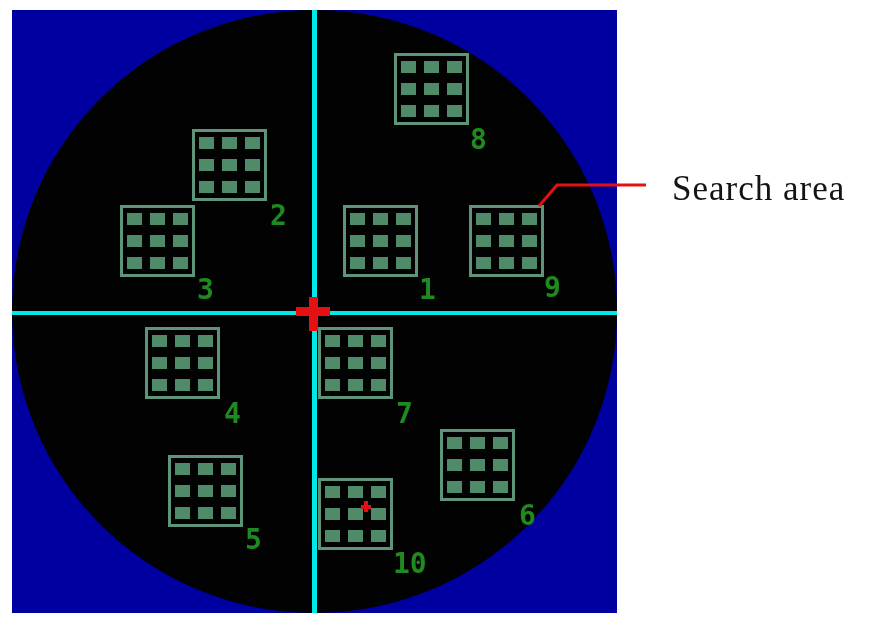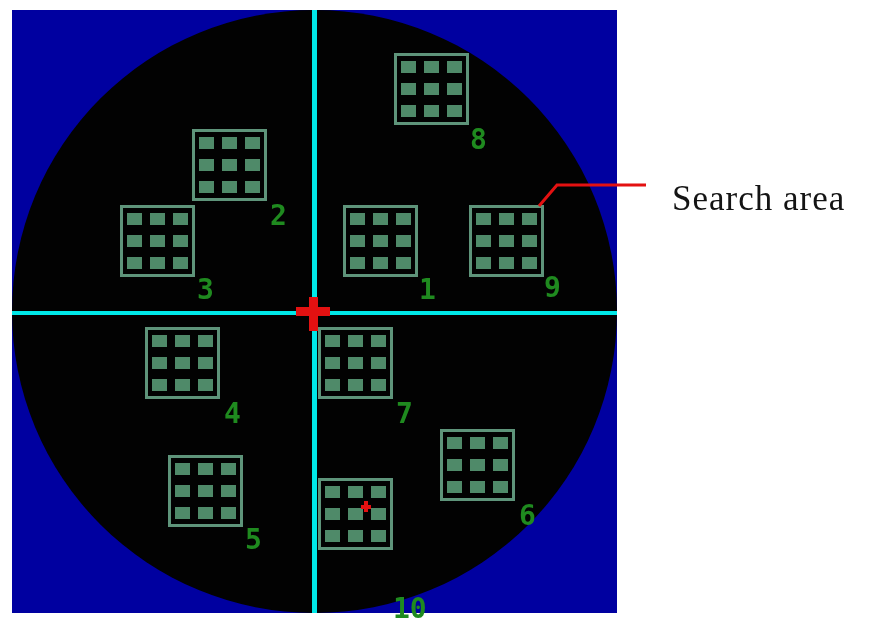--- a/index.html
+++ b/index.html
@@ -57,21 +57,21 @@
     white-space:nowrap;
   }
   .marker{position:absolute;width:10px;height:11px;z-index:4;}
   .marker .mh{position:absolute;left:0;top:4px;width:10px;height:4px;background:var(--red,#E31111);}
   .marker .mv{position:absolute;left:3px;top:0;width:4px;height:11px;background:var(--red,#E31111);}
   .leader-svg{
     position:absolute;left:0;top:0;width:885px;height:634px;
     z-index:5;pointer-events:none;
   }
   .annotation-label{
-    position:absolute;left:672px;top:180px;
+    position:absolute;left:672px;top:170px;
     font-family:"Liberation Serif","DejaVu Serif",serif;
     font-size:35px;line-height:38px;
     letter-spacing:1px;
     color:var(--annotation-text,#141414);
     z-index:5;
     white-space:nowrap;
   }
 </style>
 </head>
 <body>
@@ -196,21 +196,21 @@
         <div class="sa-cell"></div>
         <div class="sa-cell"></div>
         <div class="sa-cell"></div>
         <div class="sa-cell"></div>
         <div class="sa-cell"></div>
         <div class="sa-cell"></div>
         <div class="sa-cell"></div>
         <div class="sa-cell"></div>
         <div class="sa-cell"></div>
       </div>
-      <div class="sa-num" style="left: 381px; top: 542px; margin-top: 45px;">10</div>
+      <div class="sa-num" style="left: 381px; top: 542px;">10</div>
       <div class="marker" style="left: 349px; top: 491px;">
         <div class="mh"></div>
         <div class="mv"></div>
       </div>
     </div>
 
   <svg class="leader-svg">
     <polyline fill="none" stroke="#E31111" stroke-width="3" points="539,206 557,185 646,185"></polyline>
   </svg>
 

